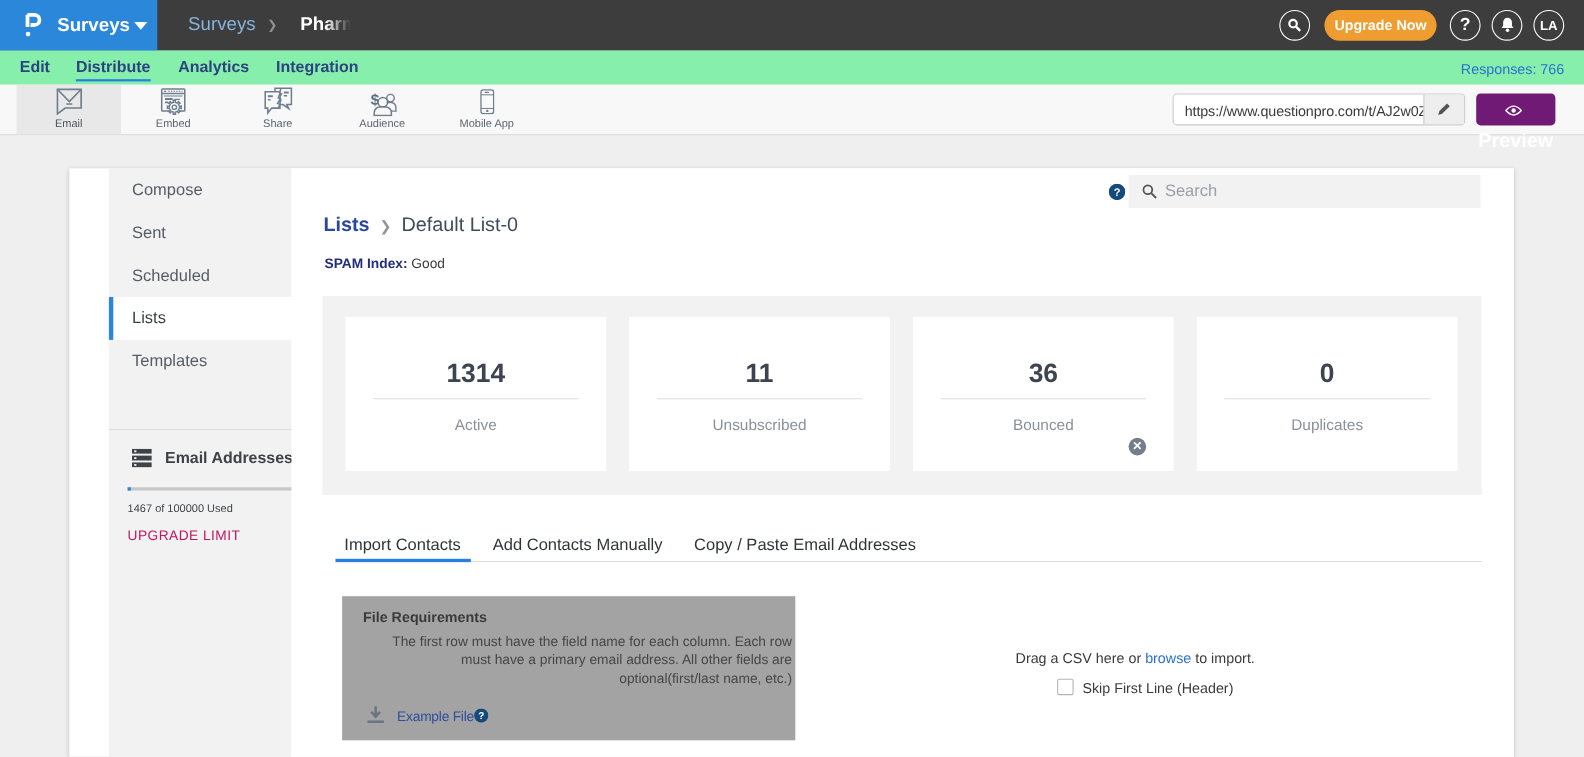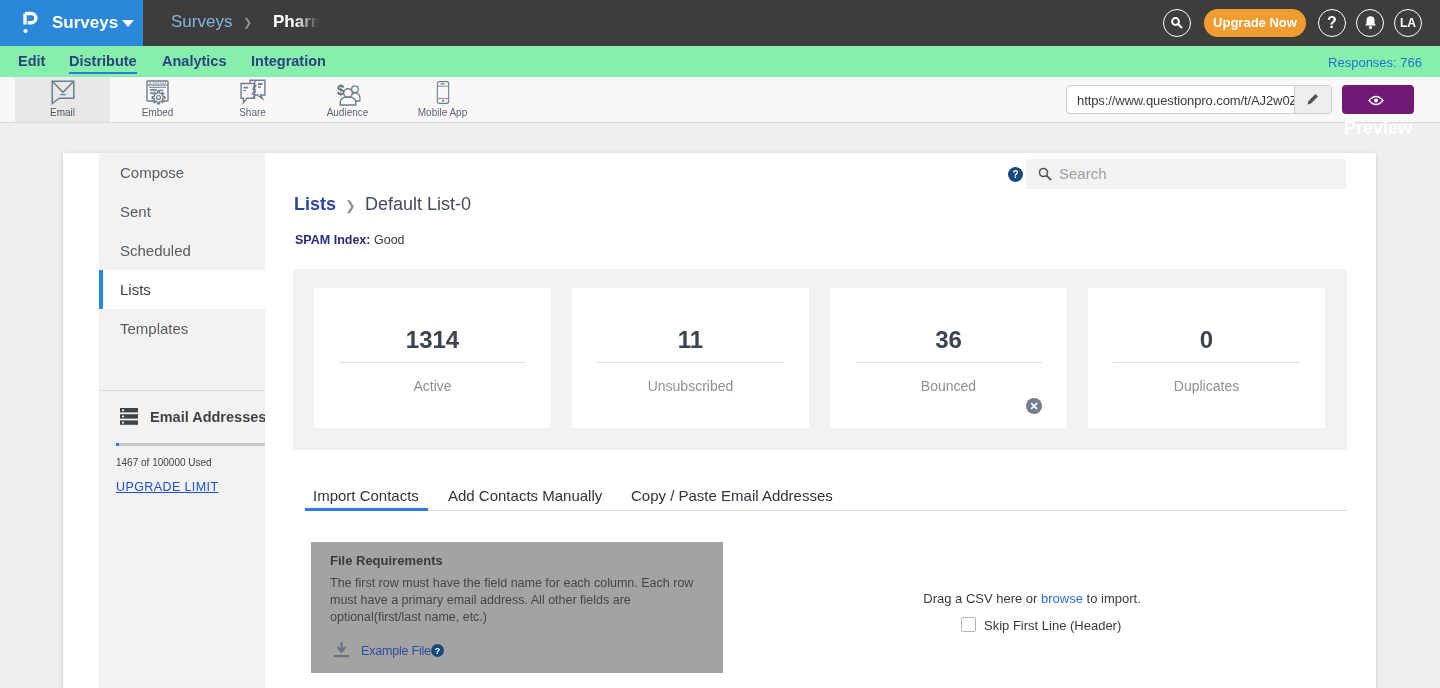--- a/index.html
+++ b/index.html
@@ -35,21 +35,21 @@
 
 #panel { position:absolute; left:63px; top:153px; width:1313px; height:535px; background:#fff; box-shadow:0 1px 4px rgba(0,0,0,0.18); }
 #sidebar { position:absolute; left:0; top:0; width:202px; height:535px; background:#f2f2f2;margin-left:36px; }
 .sitem { position:absolute; left:0; width:202px; height:39px; line-height:39px; padding-left:21px; font-size:15px; color:#565c64; }
 .sitem.active { background:#fff; border-left:4px solid #2b87d9; padding-left:17px; color:#3a3f45; }
 #eaicon { position:absolute; left:21px; top:255px; }
 #eatitle { position:absolute; left:51px; top:256px; font-size:14.5px; font-weight:bold; color:#3e4247; }
 #pbar { position:absolute; left:17px; top:290px; width:170px; height:3px; background:#c6c9cc; }
 #pbar .fill { position:absolute; left:0; top:0; width:3px; height:3px; background:#2b87d9; }
 #used { position:absolute; left:17px; top:304px; font-size:10px; color:#3e4247; }
-#uplimit { position:absolute; left:17px; top:327px; font-size:12.5px; letter-spacing:0.4px; color:#1d4ed8;text-decoration:underline; }
+#uplimit { position:absolute; left:17px; top:327px; font-size:12.5px; letter-spacing:0.4px; color:#be185d; }
 
 #main { position:absolute; left:202px; top:0; width:1111px; height:535px; background:#fff; }
 #qhelp { position:absolute; left:743px; top:14px; }
 #searchbox { position:absolute; left:761px; top:6px; width:320px; height:30px; background:#f2f2f2; }
 #searchbox .ph { position:absolute; left:33px; top:6px; font-size:15px; color:#9aa0a6; }
 #bc { position:absolute; left:29px; top:41px; font-size:18px; }
 #bc .l1 { color:#29479e; font-weight:bold; }
 #bc .gt { color:#949494; font-size:13px; padding:0 9px; }
 #bc .l2 { color:#3f4c5c; }
 #spam { position:absolute; left:30px; top:80px; font-size:12.5px; }
@@ -64,21 +64,21 @@
 
 #ctabs { position:absolute; left:40px; top:333px; width:1042px; height:25px; border-bottom:1px solid #ddd; }
 .ctab { position:absolute; top:1px; font-size:15px; color:#30343a; white-space:nowrap; }
 #ctab1 { left:8px; }
 #ctab1u { position:absolute; left:0; top:22px; width:123px; height:3px; background:#2a7de1; }
 #ctab2 { left:143px; }
 #ctab3 { left:326px; }
 
 #freq { position:absolute; left:46px; top:389px; width:412px; height:131px; background:#a3a3a3; }
 #freq h4 { position:absolute; left:19px; top:11px; font-size:13px; color:#3a3a3a; }
-#freq p { position:absolute; left:19px; top:33px; width:390px; font-size:12.5px; line-height:17px; color:#464646; }
+#freq p { position:absolute; left:19px; top:33px; width:390px; font-size:12.5px; line-height:17px; color:#464646;text-align:right; }
 #dlicon { position:absolute; left:22px; top:100px; }
 #exfile { position:absolute; left:50px; top:102px; font-size:12.5px; letter-spacing:-0.2px; color:#2d4f9e; }
 #qmark2 { position:absolute; left:120px; top:102px; }
 
 #dragline { position:absolute; left:567px; top:438px; width:400px; text-align:center; font-size:13px; color:#3a3a3a; }
 #dragline a { color:#2a6fd1; text-decoration:none; }
 #skip { position:absolute; left:696px; top:464px; }
 #skip .cb { position:absolute; left:0; top:0; width:15px; height:15px; background:#fff; border:1px solid #b5b5b5; border-radius:2px; }
 #skip .sl { position:absolute; left:23px; top:1px; font-size:13px; color:#3a3a3a; white-space:nowrap; }
 </style>

